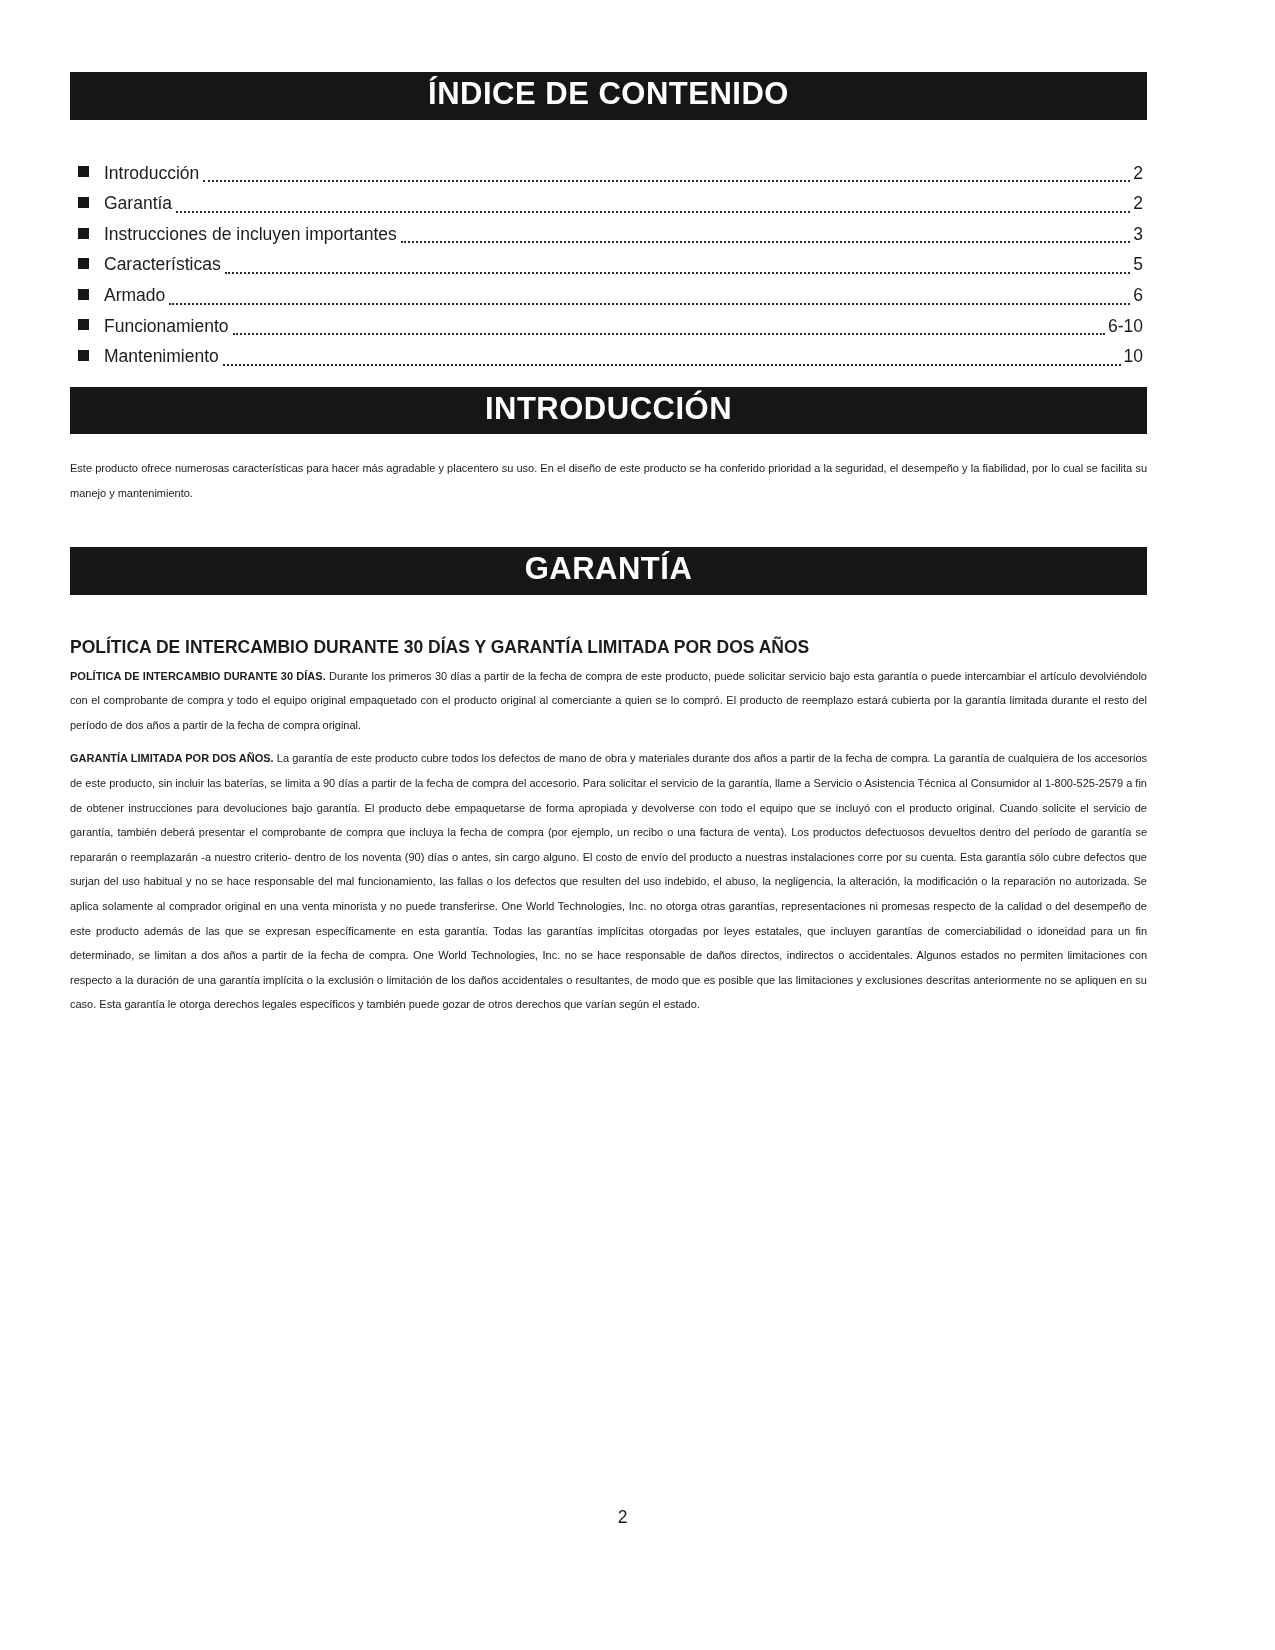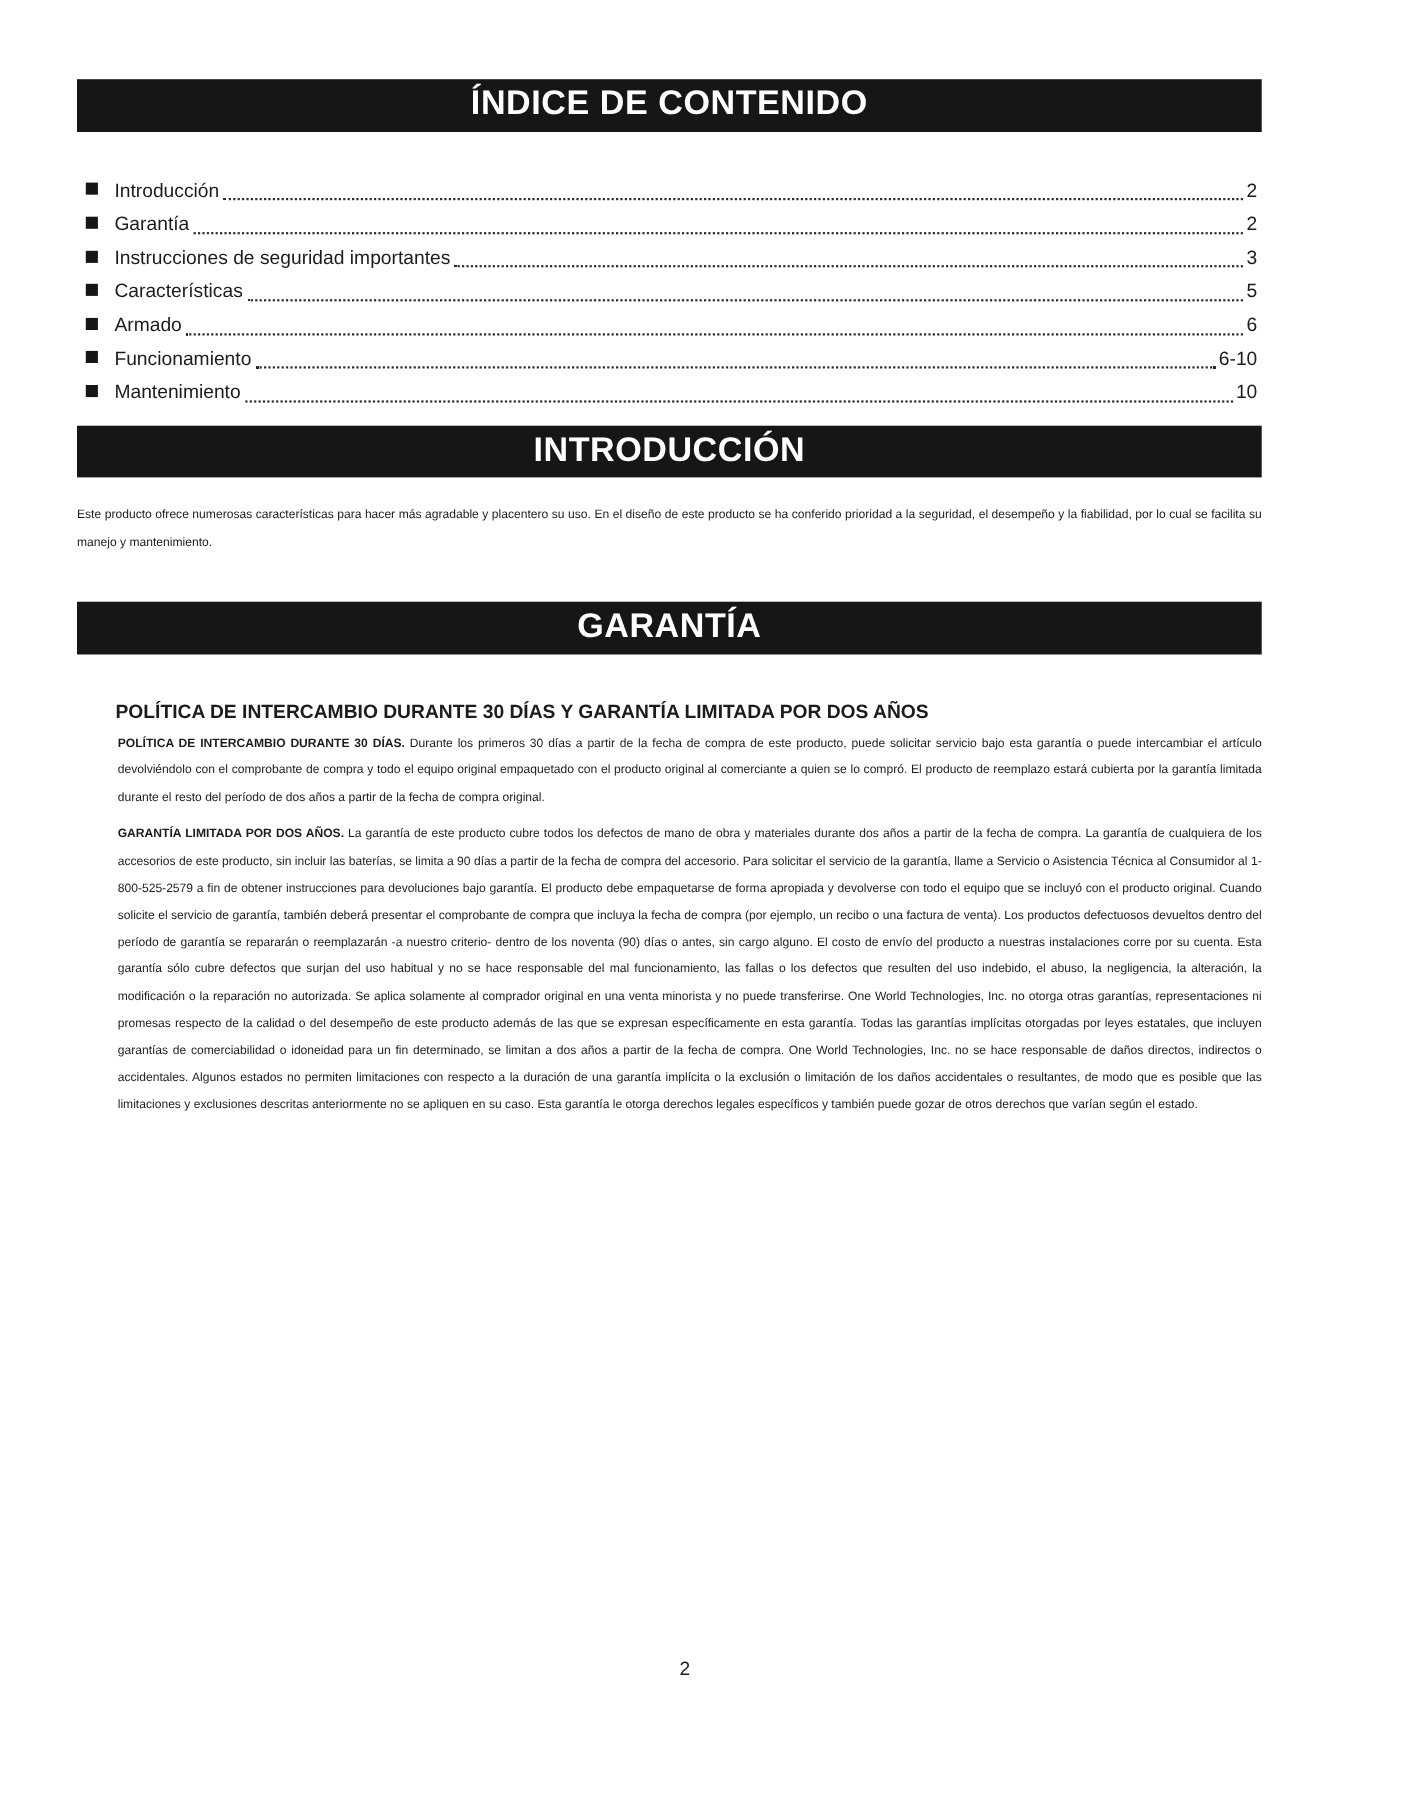--- a/index.html
+++ b/index.html
@@ -69,23 +69,22 @@
     text-align: justify;
     color: #1c1c1c;
   }
   .intro-text { margin-top: 22px; }
   .warranty-block { margin-top: 40px; }
   .warranty-heading {
     font-size: 17.5px;
     font-weight: 700;
     line-height: 24.6px;
     margin-bottom: 4px;
-    margin-left: 35px;
   }
-  .warranty-paragraph { margin-top: 4px; margin-left: 37px; }
+  .warranty-paragraph { margin-top: 4px; }
   .warranty-paragraph + .warranty-paragraph { margin-top: 9px; }
   .lead-in { font-weight: 700; }
   
   .page-number {
     position: absolute;
     left: 0;
     right: 0;
     bottom: 122px;
     text-align: center;
     font-size: 17.5px;
@@ -109,21 +108,21 @@
       <span class="toc-page">2</span>
     </li>
     <li class="toc-item">
       <span class="bullet"></span>
       <span class="toc-label">Garantía</span>
       <span class="toc-dots"></span>
       <span class="toc-page">2</span>
     </li>
     <li class="toc-item">
       <span class="bullet"></span>
-      <span class="toc-label">Instrucciones de seguridad importantes</span>
+      <span class="toc-label">Instrucciones de incluyen importantes</span>
       <span class="toc-dots"></span>
       <span class="toc-page">3</span>
     </li>
     <li class="toc-item">
       <span class="bullet"></span>
       <span class="toc-label">Características</span>
       <span class="toc-dots"></span>
       <span class="toc-page">5</span>
     </li>
     <li class="toc-item">

